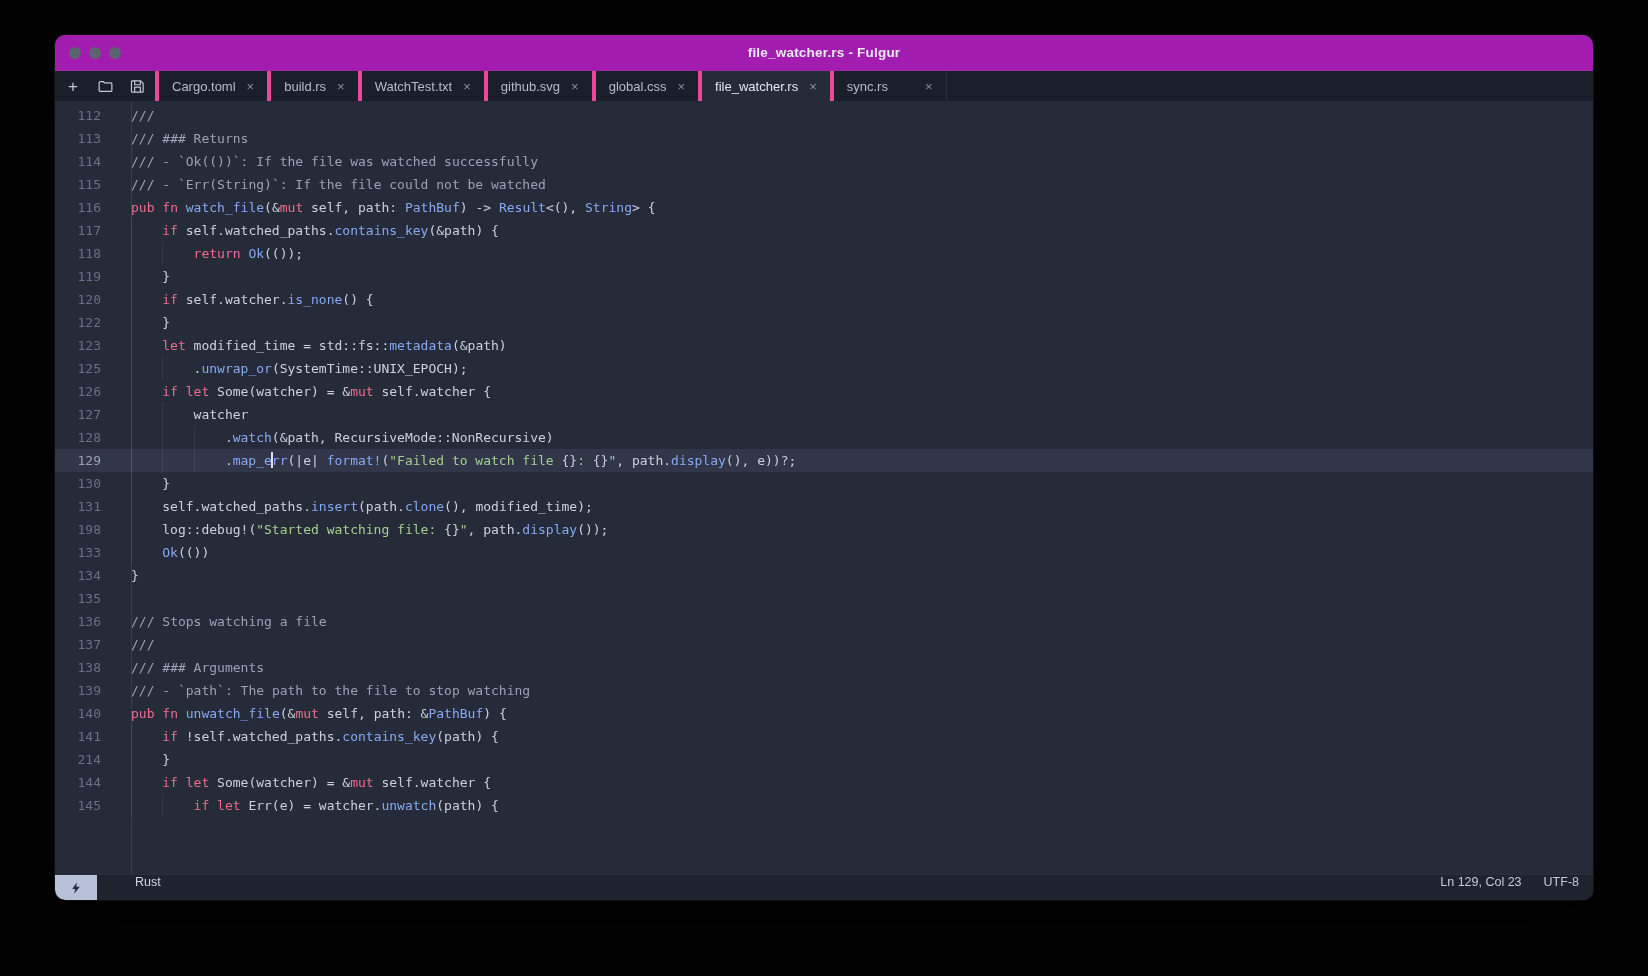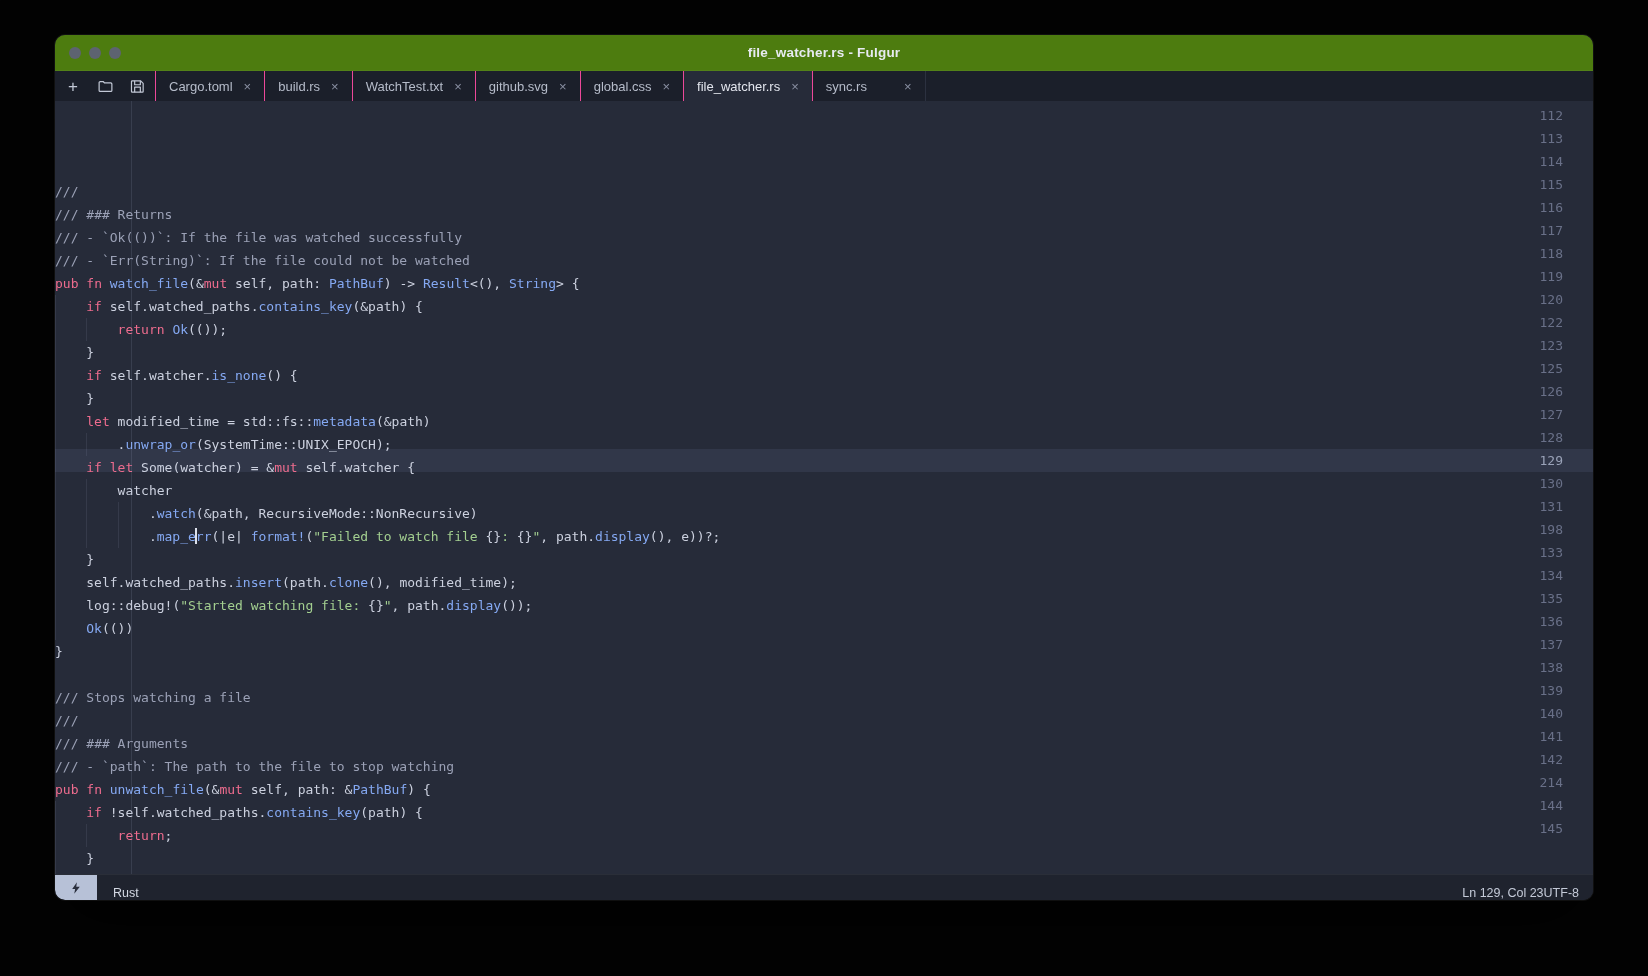--- a/index.html
+++ b/index.html
@@ -5,67 +5,67 @@
   * { margin:0; padding:0; box-sizing:border-box; }
   html,body { width:1648px; height:976px; background:#030303; overflow:hidden;
               font-family:"Liberation Sans", sans-serif; }
 
   .window { position:absolute; left:55px; top:35px; width:1538px; height:865px;
             background:#262b39; border-radius:10px; overflow:hidden;
             box-shadow:0 0 0 1px rgba(255,255,255,0.06), 0 24px 70px rgba(0,0,0,0.7);
             display:flex; flex-direction:column; }
 
   
-  .titlebar { height:36px; background:#4d7c0f; position:relative; flex:0 0 auto;
+  .titlebar { height:36px; background:#a21caf; position:relative; flex:0 0 auto;
               display:flex; align-items:center; justify-content:center;
               border-bottom:1px solid rgba(255,255,255,0.04); }
   .lights { position:absolute; left:14px; top:0; height:100%; display:flex; align-items:center; gap:8px; }
   .light { width:12px; height:12px; border-radius:50%; background:#5d6370; }
   .title-text { color:#e7eaf1; font-size:13.5px; font-weight:700; letter-spacing:.2px; }
 
   
   .tabbar { height:30px; background:#1b1f2a; flex:0 0 auto; display:flex; align-items:stretch; }
   .tab-tools { display:flex; align-items:center; padding:0 2px; }
   .tool-btn { width:32px; height:100%; display:flex; align-items:center; justify-content:center;
               color:#c2c8d6; cursor:pointer; }
   .tool-btn svg { display:block; }
   .plus-glyph { font-size:17px; line-height:1; color:#c2c8d6; font-weight:400; }
   .tab { display:flex; align-items:center; padding:0 13px;
-         border-left:1px solid #ec4899; color:#b6bcca; font-size:13px; cursor:pointer;
+         border-left:4px solid #ec4899; color:#b6bcca; font-size:13px; cursor:pointer;
          white-space:nowrap; }
   .tab:last-of-type { border-right:1px solid #2c3140;gap:26px; }
   .tab.active { background:#262b39; color:#e3e6ee; }
   .tab-close { margin-left:11px; font-size:13px; color:#8a90a3; line-height:1; }
   .tab-rest { flex:1; }
 
   
   .editor { position:relative; flex:1 1 auto; background:#262b39; overflow:hidden;
             font-family:"DejaVu Sans Mono", monospace; font-size:13px; }
   .editor::before { content:""; position:absolute; left:76px; top:0; bottom:0; width:1px;
                     background:rgba(154,163,190,0.16); z-index:3; }
   .code-lines { position:absolute; inset:0; padding-top:3px; }
-  .line { display:flex; height:23px; line-height:23px;flex-direction:column; }
+  .line { display:flex; height:23px; line-height:23px; }
   .line.current { background:#313749; }
   .ln { flex:0 0 76px; text-align:right; padding-right:30px; color:#697088;
         font-size:13px; user-select:none; }
   .line.current .ln { color:#9aa2b8; }
   .code { flex:1; white-space:pre; color:#ccd1df; }
   .ind { display:inline-block; width:4ch; border-left:1px solid rgba(154,163,190,0.13);
          height:100%; vertical-align:top; }
   .tok-p { color:#ccd1df; }
   .tok-k { color:#ee6c8e; }
   .tok-b { color:#85a9f3; }
   .tok-s { color:#a3cf90; }
   .tok-c { color:#9ba1b6; }
   .caret { display:inline-block; width:1.5px; height:16px; background:#dde1ec;
            vertical-align:-3px; margin:0 -0.75px; }
 
   
-  .statusbar { height:26px; background:#1f232e; flex:0 0 auto; display:flex; align-items:flex-end;
-               border-top:1px solid rgba(255,255,255,0.05); font-size:12.5px; color:#c8cedb; }
+  .statusbar { height:26px; background:#1f232e; flex:0 0 auto; display:flex; align-items:flex-start;
+               border-top:1px solid rgba(255,255,255,0.05); font-size:12.5px; color:#c8cedb;gap:22px; }
   .bolt-chip { width:42px; height:100%; background:#b7c1d7; border-bottom-left-radius:10px;
                display:flex; align-items:center; justify-content:center; cursor:pointer; flex:0 0 auto; }
   .lang { margin-left:16px; color:#d3d8e3; cursor:pointer; }
   .status-spacer { flex:1; }
   .pos { color:#c4cad8; }
   .enc { margin-right:14px; color:#c4cad8; cursor:pointer; }
 </style>
 </head>
 <body>
 
@@ -239,24 +239,20 @@
         </div>
         <div class="line">
           <span class="ln">140</span>
           <span class="code"><span class="tok-k">pub fn </span><span class="tok-b">unwatch_file</span><span class="tok-p">(&amp;</span><span class="tok-k">mut</span><span class="tok-p"> self, path: &amp;</span><span class="tok-b">PathBuf</span><span class="tok-p">) {</span></span>
         </div>
         <div class="line">
           <span class="ln">141</span>
           <span class="code"><span class="ind"></span><span class="tok-k">if</span><span class="tok-p"> !self.watched_paths.</span><span class="tok-b">contains_key</span><span class="tok-p">(path) {</span></span>
         </div>
         <div class="line">
-          <span class="ln">142</span>
-          <span class="code"><span class="ind"></span><span class="ind"></span><span class="tok-k">return</span><span class="tok-p">;</span></span>
-        </div>
-        <div class="line">
           <span class="ln">214</span>
           <span class="code"><span class="ind"></span><span class="tok-p">}</span></span>
         </div>
         <div class="line">
           <span class="ln">144</span>
           <span class="code"><span class="ind"></span><span class="tok-k">if let</span><span class="tok-p"> Some(watcher) = &amp;</span><span class="tok-k">mut</span><span class="tok-p"> self.watcher {</span></span>
         </div>
         <div class="line">
           <span class="ln">145</span>
           <span class="code"><span class="ind"></span><span class="ind"></span><span class="tok-k">if let</span><span class="tok-p"> Err(e) = watcher.</span><span class="tok-b">unwatch</span><span class="tok-p">(path) {</span></span>

